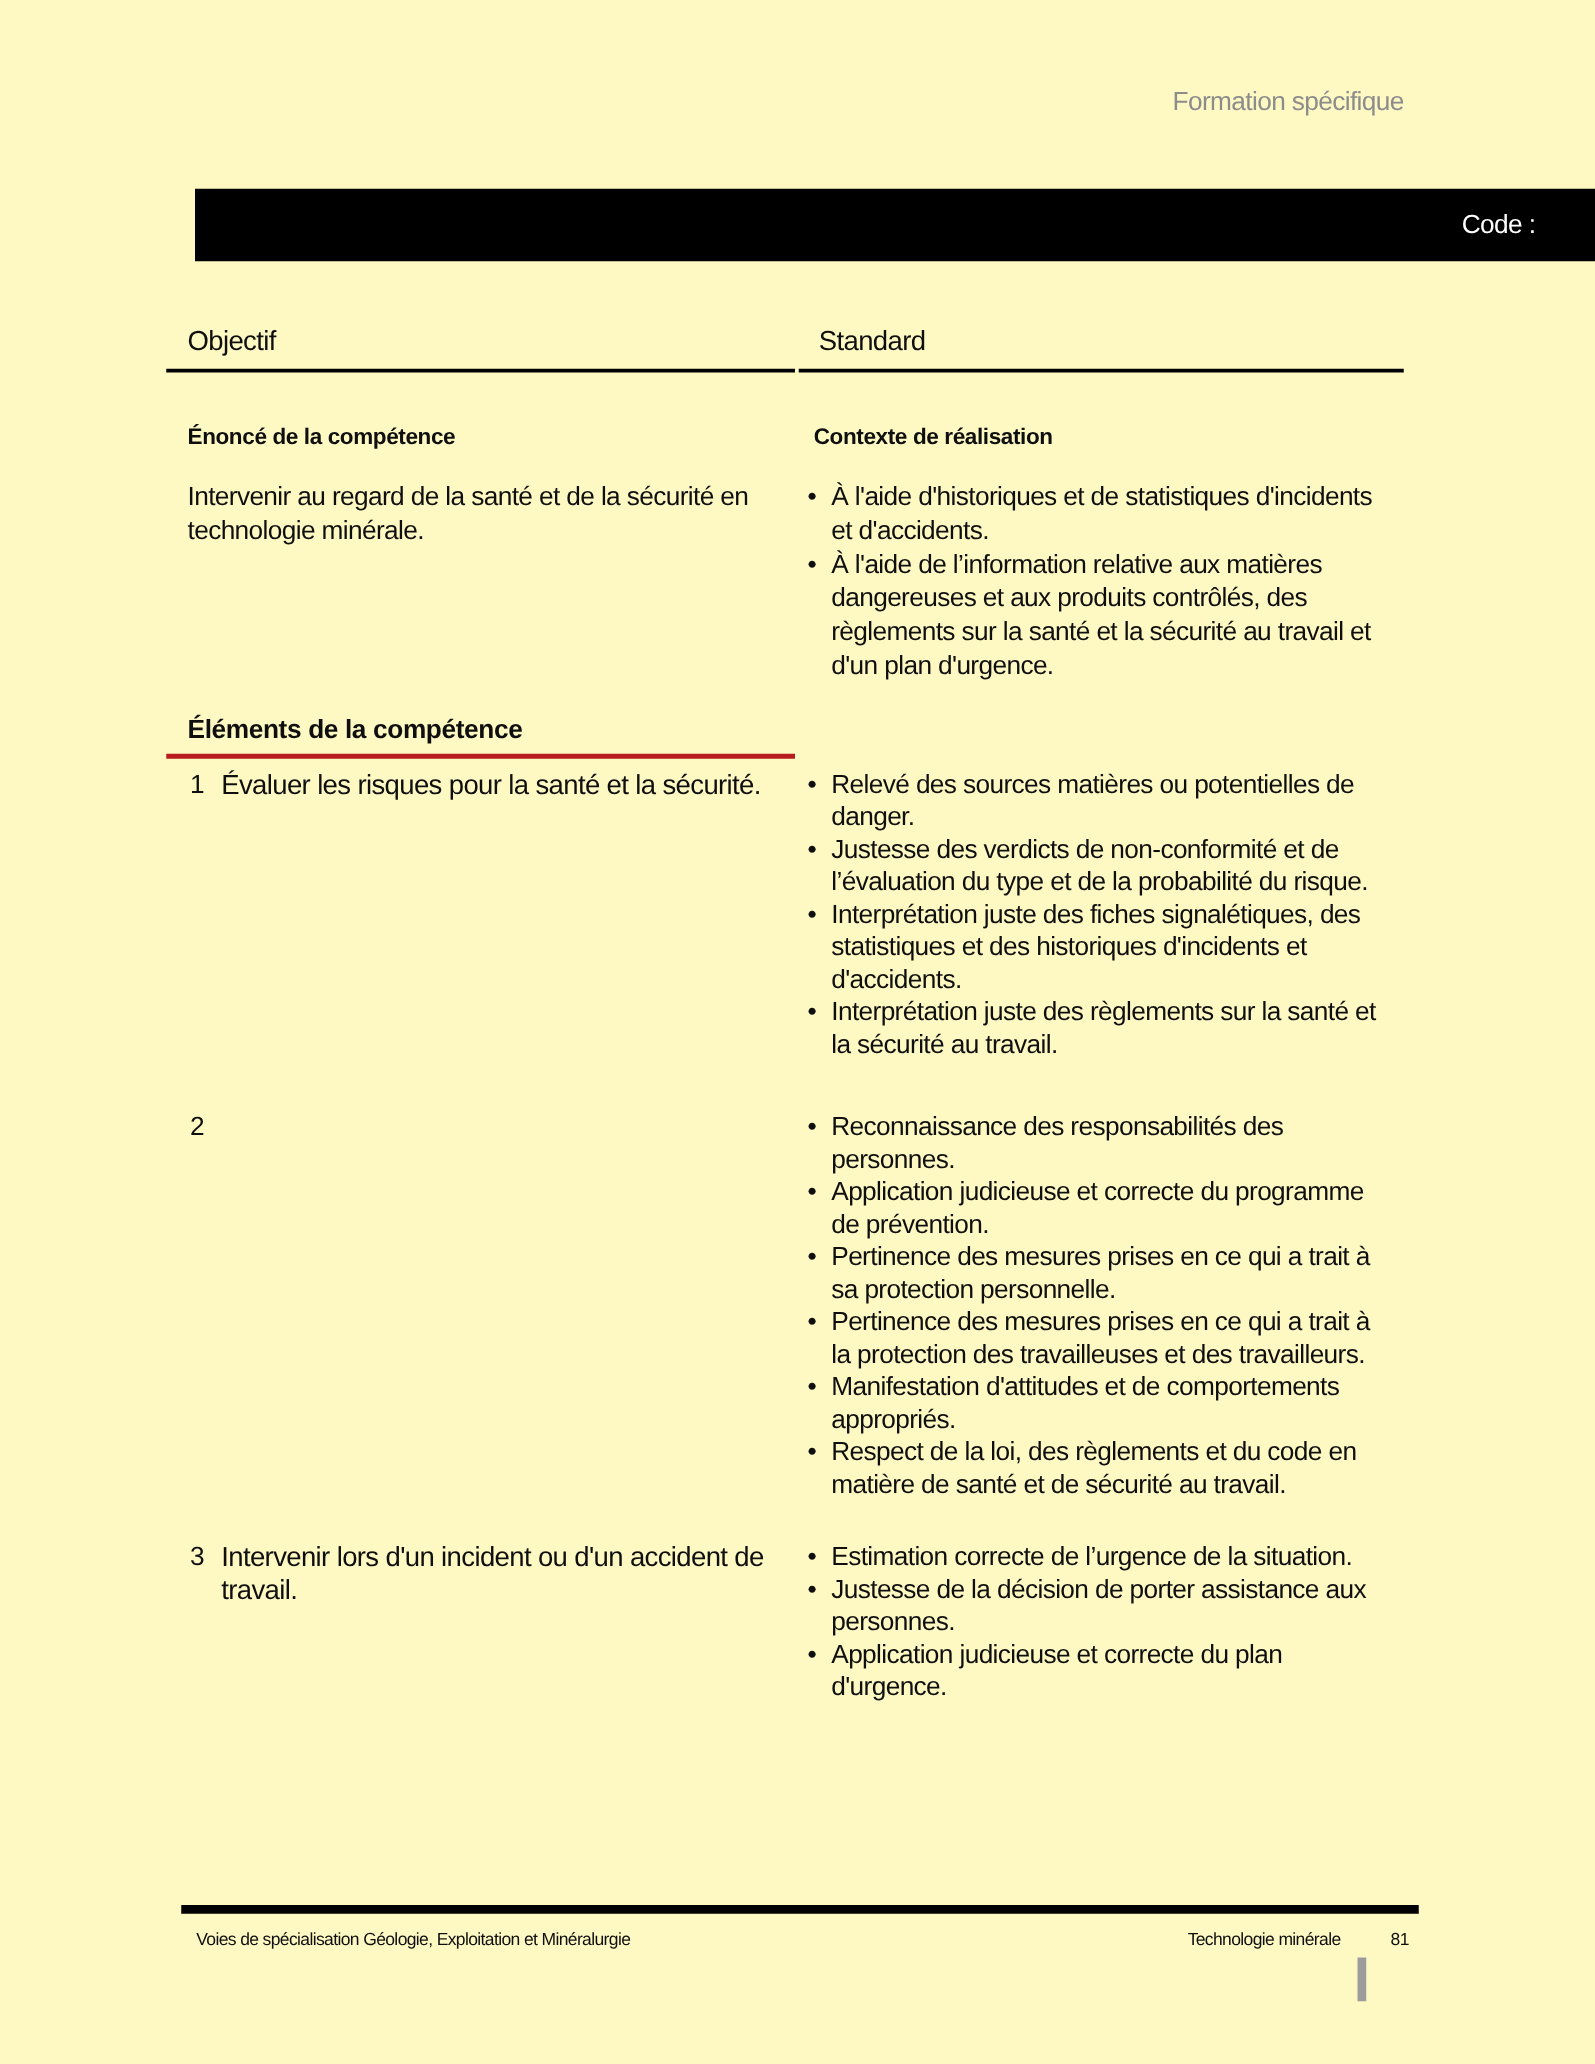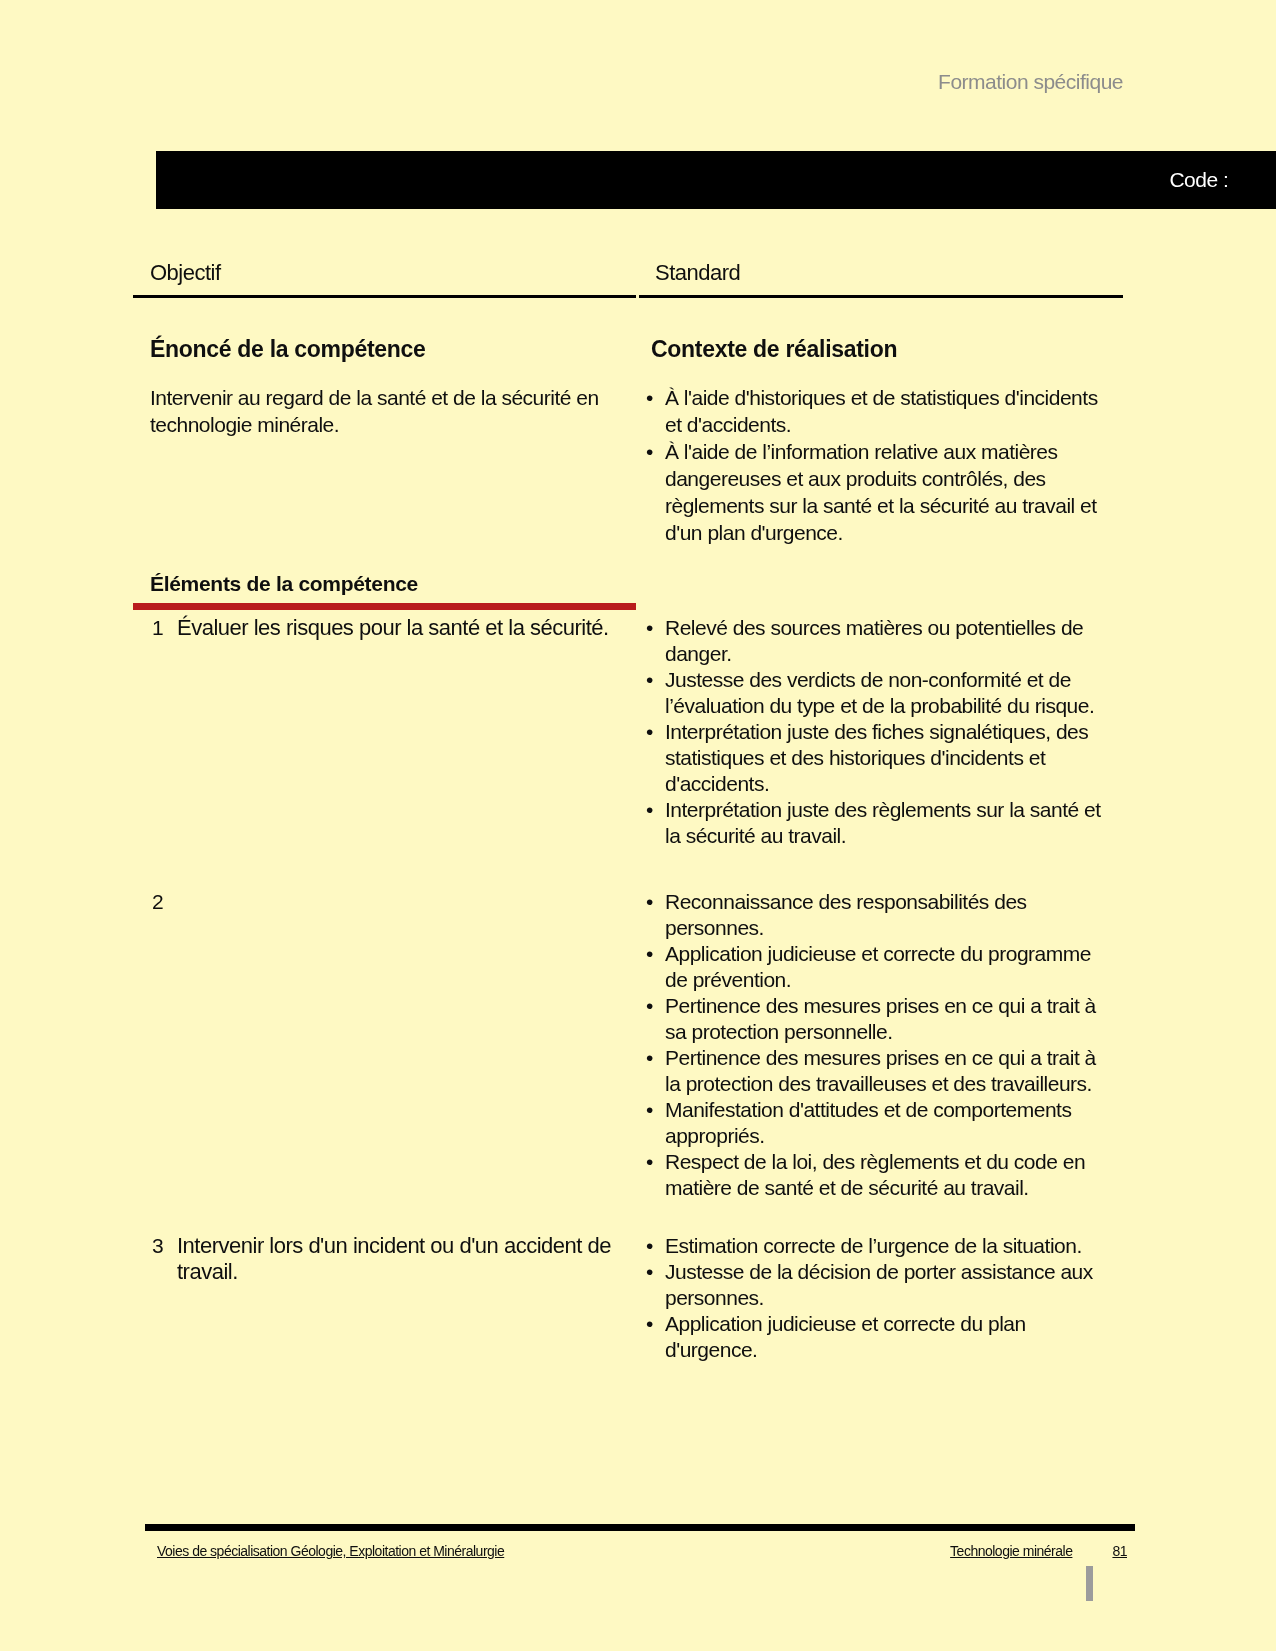--- a/index.html
+++ b/index.html
@@ -32,52 +32,52 @@
   .cell-r{margin-left:3px;width:484px;box-sizing:border-box;}
   .col-headers{top:259px;}
   .col-headers .cell-l,.col-headers .cell-r{
     border-bottom:3px solid #000;padding-bottom:8px;
     font-size:22px;line-height:28px;
   }
   .col-headers .cell-l{padding-left:17px;}
   .col-headers .cell-r{padding-left:16px;}
   
   .section-a{top:336px;align-items:flex-start;}
-  .sec-title{font-weight:bold;font-size:23px;line-height:27px;letter-spacing:-0.3px;}
+  .sec-title{font-weight:bold;font-size:18px;line-height:27px;letter-spacing:-0.3px;}
   .section-a .cell-l{padding-left:17px;}
   .section-a .cell-r .sec-title{padding-left:12px;}
   .body-text{margin-top:21px;font-size:21px;line-height:27px;max-width:455px;}
   .bullets{margin-top:21px;}
   .bullet{display:flex;padding-left:7px;font-size:21px;line-height:27px;}
   .bullet .mark{width:19px;flex:none;}
   .bullet .b-text{max-width:443px;}
   
   .elements-header{top:570px;}
   .elements-header .cell-l,.elements-header .cell-r{
-    border-bottom:7px solid #b91c1c;padding-bottom:6px;
+    border-bottom:4px solid #b91c1c;padding-bottom:6px;
     font-weight:bold;font-size:21px;line-height:27px;letter-spacing:-0.3px;
   }
   .elements-header .cell-l{padding-left:17px;}
   .elements-header .cell-r{padding-left:11px;}
   
   .el-row{align-items:flex-start;}
   .row-1{top:615px;}
   .row-2{top:889px;}
   .row-3{top:1233px;}
   .el-row .cell-l{display:flex;padding-left:19px;}
   .el-num{width:25px;flex:none;font-size:21px;line-height:26px;}
   .el-text{max-width:445px;font-size:22px;line-height:26px;}
   .el-row .bullet{font-size:21px;line-height:26px;}
   .el-row .bullets{margin-top:0;}
   
   .footer-rule{position:absolute;left:145px;top:1524px;width:990px;height:7px;background:#000;}
   .footer-row{
     position:absolute;left:145px;top:1541px;width:990px;
     display:flex;justify-content:space-between;align-items:flex-start;
-    font-size:14px;line-height:20px;letter-spacing:-0.5px;text-decoration:underline;
+    font-size:14px;line-height:20px;letter-spacing:-0.5px;
   }
   .footer-left{margin-left:12px;}
   .footer-right{display:flex;margin-right:8px;}
   .footer-right .doc-name{margin-right:40px;}
   .footer-marker{position:absolute;left:1086px;top:1566px;width:7px;height:35px;background:#9c9c9c;}
 </style>
 </head>
 <body>
 
 <div class="page">

